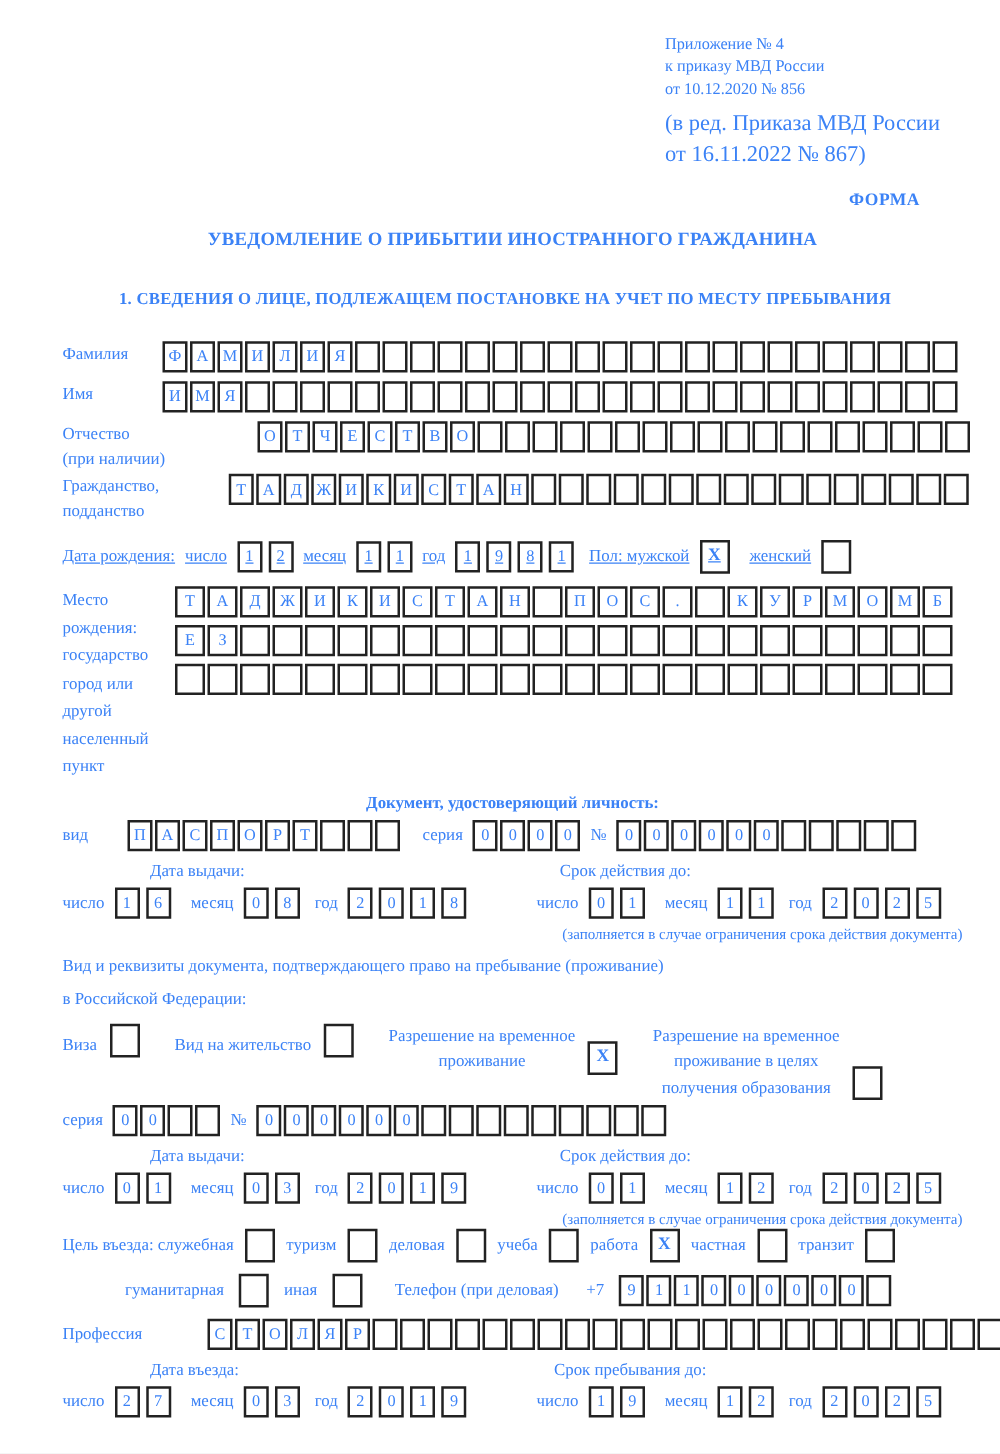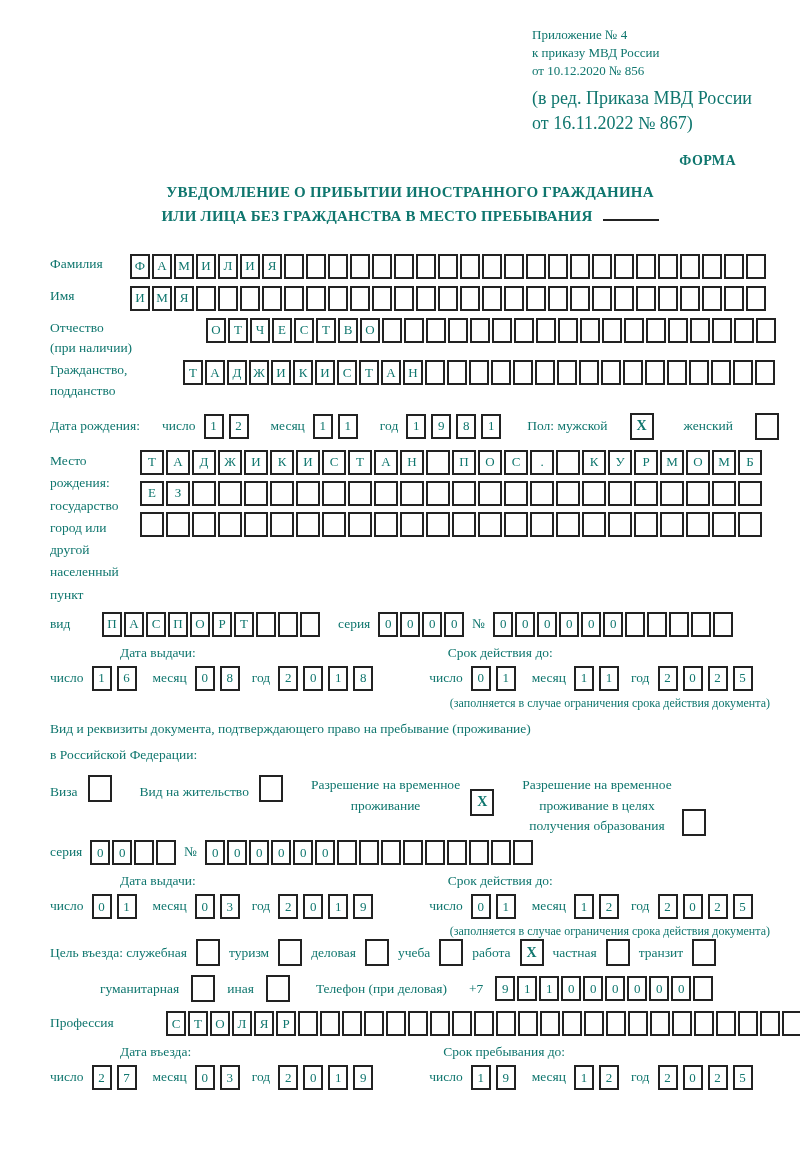--- a/index.html
+++ b/index.html
@@ -1,18 +1,18 @@
 <!DOCTYPE html>
 <html><head>
 <meta charset="utf-8">
 <style>
   html,body{margin:0;padding:0;background:#e8e8e8;}
   .page{
     width:800px;height:1163px;background:#ffffff;margin:0 auto;
-    font-family:"Liberation Serif","DejaVu Serif",serif;color:#0f766e;
+    font-family:"Liberation Serif","DejaVu Serif",serif;color:#3b82f6;
     box-sizing:border-box;padding:26px 30px 0 50px;position:relative;overflow:hidden;
   }
   .hdr{margin-left:auto;width:238px;font-size:13px;line-height:1.38;}
   .hdr .amend{font-size:18px;margin-top:6px;line-height:1.38;}
   .forma{text-align:right;font-weight:bold;font-size:14px;margin:18px 34px 0 0;letter-spacing:.4px;}
   .title{text-align:center;font-weight:bold;font-size:15px;line-height:1.55;margin-top:12px;letter-spacing:.2px;}
   .blank{display:inline-block;width:56px;border-bottom:2px solid #222;height:4px;margin-left:10px;}
   .sec{font-weight:bold;font-size:13.4px;text-align:center;margin:26px 0 0 -12px;letter-spacing:.2px;}
   .row{display:flex;align-items:flex-start;margin-top:7px;}
   .lbl{font-size:13.5px;line-height:1.5;flex:none;}
@@ -57,25 +57,23 @@
     <div class="amend">
       <div>(в ред. Приказа МВД России</div>
       <div>от 16.11.2022 № 867)</div>
     </div>
   </div>
 
   <div class="forma">ФОРМА</div>
 
   <div class="title">
     <div>УВЕДОМЛЕНИЕ О ПРИБЫТИИ ИНОСТРАННОГО ГРАЖДАНИНА</div>
-    <div>
-      <span>ИЛИ ЛИЦА БЕЗ ГРАЖДАНСТВА В МЕСТО ПРЕБЫВАНИЯ</span><span class="blank"></span>
-    </div>
-  </div>
-
+  </div>
+
+  <div class="sec">1. СВЕДЕНИЯ О ЛИЦЕ, ПОДЛЕЖАЩЕМ ПОСТАНОВКЕ НА УЧЕТ ПО МЕСТУ ПРЕБЫВАНИЯ</div>
 
   <div class="row" style="margin-top:26px;">
     <span class="lbl w80">Фамилия</span>
     <span class="boxes">
         <span class="cbox">Ф</span>
         <span class="cbox">А</span>
         <span class="cbox">М</span>
         <span class="cbox">И</span>
         <span class="cbox">Л</span>
         <span class="cbox">И</span>
@@ -204,21 +202,21 @@
         <span class="cbox"></span>
         <span class="cbox"></span>
         <span class="cbox"></span>
         <span class="cbox"></span>
         <span class="cbox"></span>
         <span class="cbox"></span>
         <span class="cbox"></span>
       </span>
   </div>
 
-  <div class="row c" style="margin-top:12px;gap:22px;">
+  <div class="row c" style="margin-top:12px;gap:8px;text-decoration:underline;">
     <span class="lbl">Дата рождения:</span>
     <span class="dg">
       <span class="lbl">число</span>
       <span class="boxes sp">
           <span class="cbox">1</span>
           <span class="cbox">2</span>
         </span>
     </span>
     <span class="dg">
       <span class="lbl">месяц</span>
@@ -324,20 +322,21 @@
           <span class="cbox"></span>
           <span class="cbox"></span>
           <span class="cbox"></span>
           <span class="cbox"></span>
           <span class="cbox"></span>
           <span class="cbox"></span>
         </span>
     </span>
   </div>
 
+  <div class="center-bold">Документ, удостоверяющий личность:</div>
 
   <div class="row c" style="margin-top:6px;gap:8px;">
     <span class="lbl" style="width:44px;">вид</span>
     <span class="boxes">
         <span class="cbox">П</span>
         <span class="cbox">А</span>
         <span class="cbox">С</span>
         <span class="cbox">П</span>
         <span class="cbox">О</span>
         <span class="cbox">Р</span>

